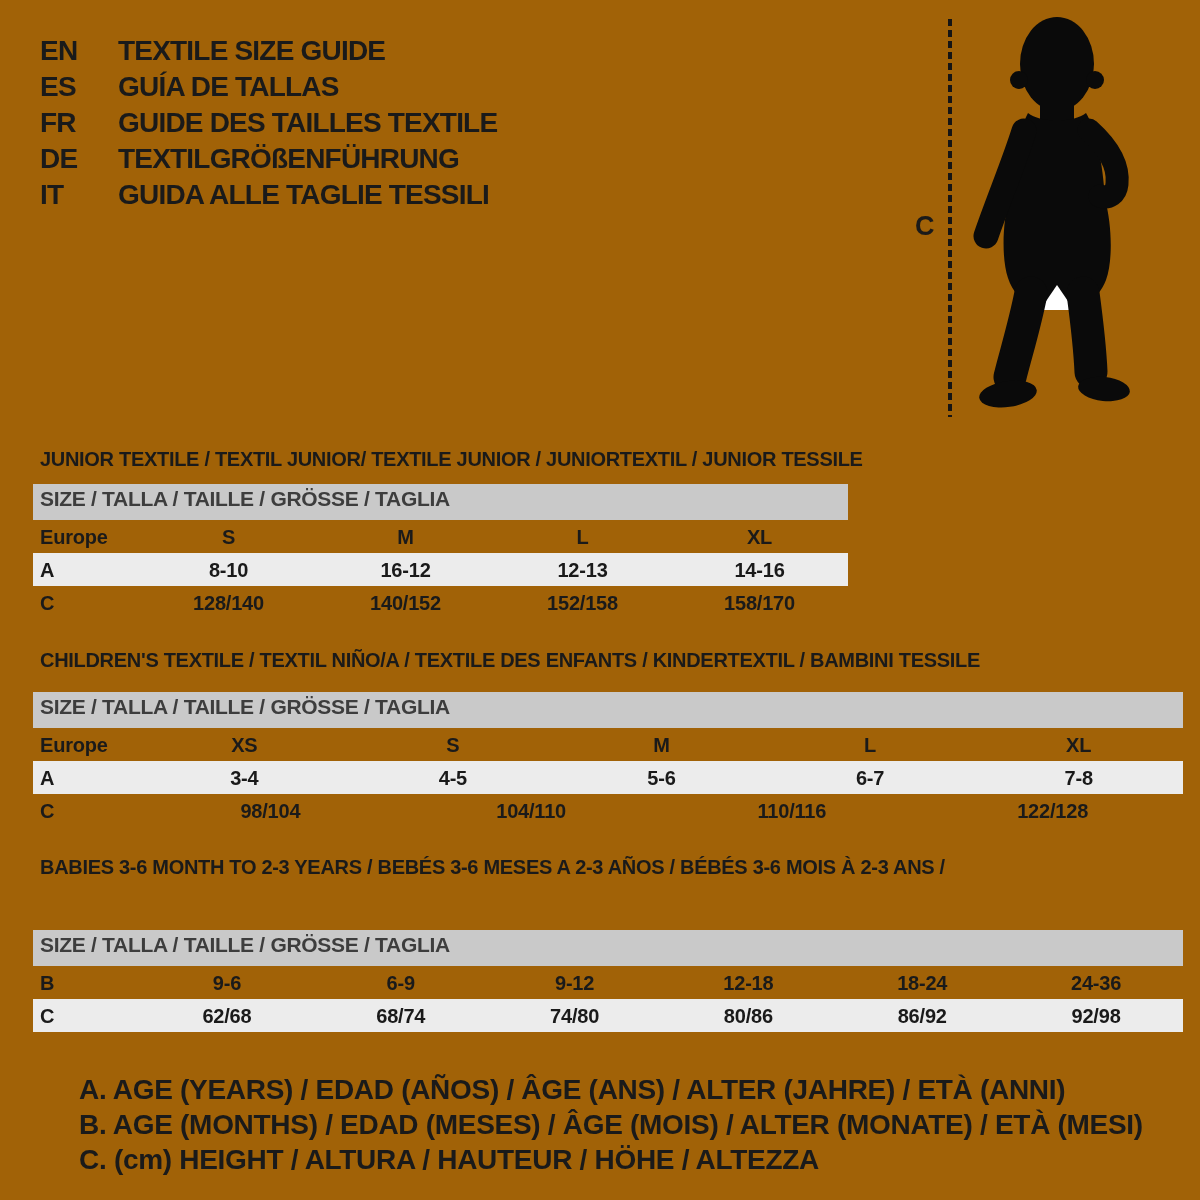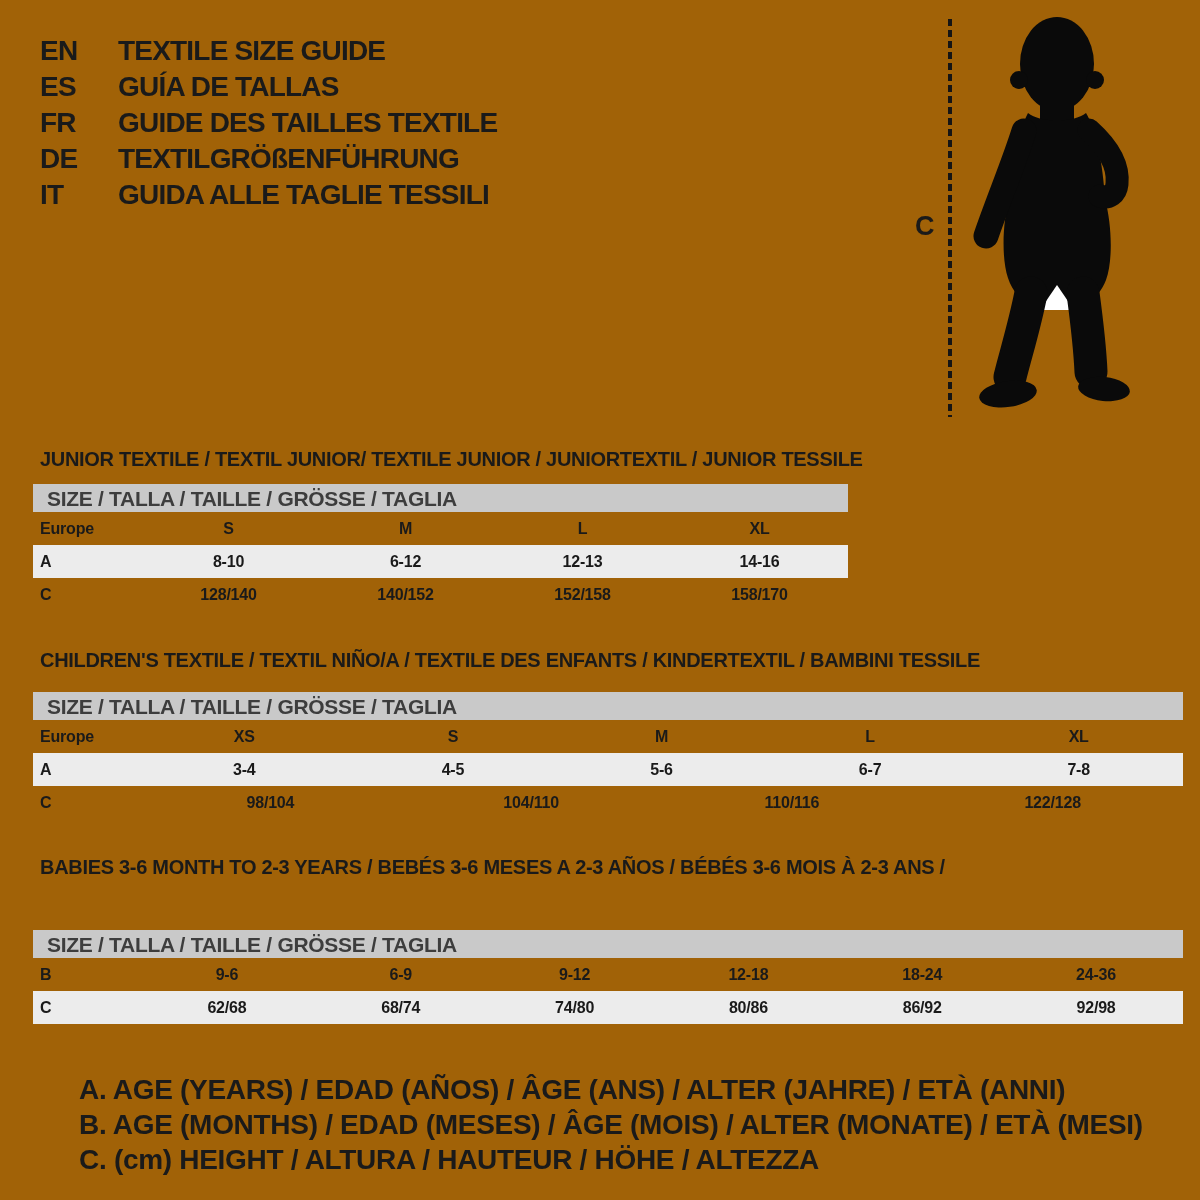--- a/index.html
+++ b/index.html
@@ -34,25 +34,25 @@
   .sec-title.sec-1 {top:648px;}
   .sec-title.sec-2 {top:849px;text-align:right;}
   .sec-title.sec-2 .title-line {line-height:37px;}
 
   .size-table {position:absolute; left:33px;}
   .size-table.sec-0 {top:484px; width:815px;}
   .size-table.sec-1 {top:692px; width:1150px;}
   .size-table.sec-2 {top:930px; width:1150px;}
 
   .size-bar {
-    height:28px; line-height:29px;
+    height:36px; line-height:29px;
     background:#c9c9c9; color:#3d3d3d;
-    padding-left:14px; font-size:21px; letter-spacing:-0.3px;
+    padding-left:7px; font-size:21px; letter-spacing:-0.3px;
   }
-  .trow {display:flex; height:33px; line-height:34px; font-size:16px; letter-spacing:-0.2px;}
+  .trow {display:flex; height:33px; line-height:34px; font-size:20px; letter-spacing:-0.2px;}
   .table-rows .trow:nth-child(even) {background:#ececec;}
   .rlabel {width:100px; flex:0 0 100px; padding-left:7px;}
   .cell {flex:1 1 0; text-align:center;}
 
   
   #legend {position:absolute; left:40px; top:1072px; font-size:28px; letter-spacing:-0.3px;margin-left:39px;}
   .legend-line {line-height:35px; white-space:nowrap;}
 </style>
 </head>
 <body>
@@ -125,21 +125,21 @@
           <div class="trow">
             <div class="rlabel">Europe</div>
             <div class="cell">S</div>
             <div class="cell">M</div>
             <div class="cell">L</div>
             <div class="cell">XL</div>
           </div>
           <div class="trow">
             <div class="rlabel">A</div>
             <div class="cell">8-10</div>
-            <div class="cell">6-12</div>
+            <div class="cell">16-12</div>
             <div class="cell">12-13</div>
             <div class="cell">14-16</div>
           </div>
           <div class="trow">
             <div class="rlabel">C</div>
             <div class="cell">128/140</div>
             <div class="cell">140/152</div>
             <div class="cell">152/158</div>
             <div class="cell">158/170</div>
           </div>

